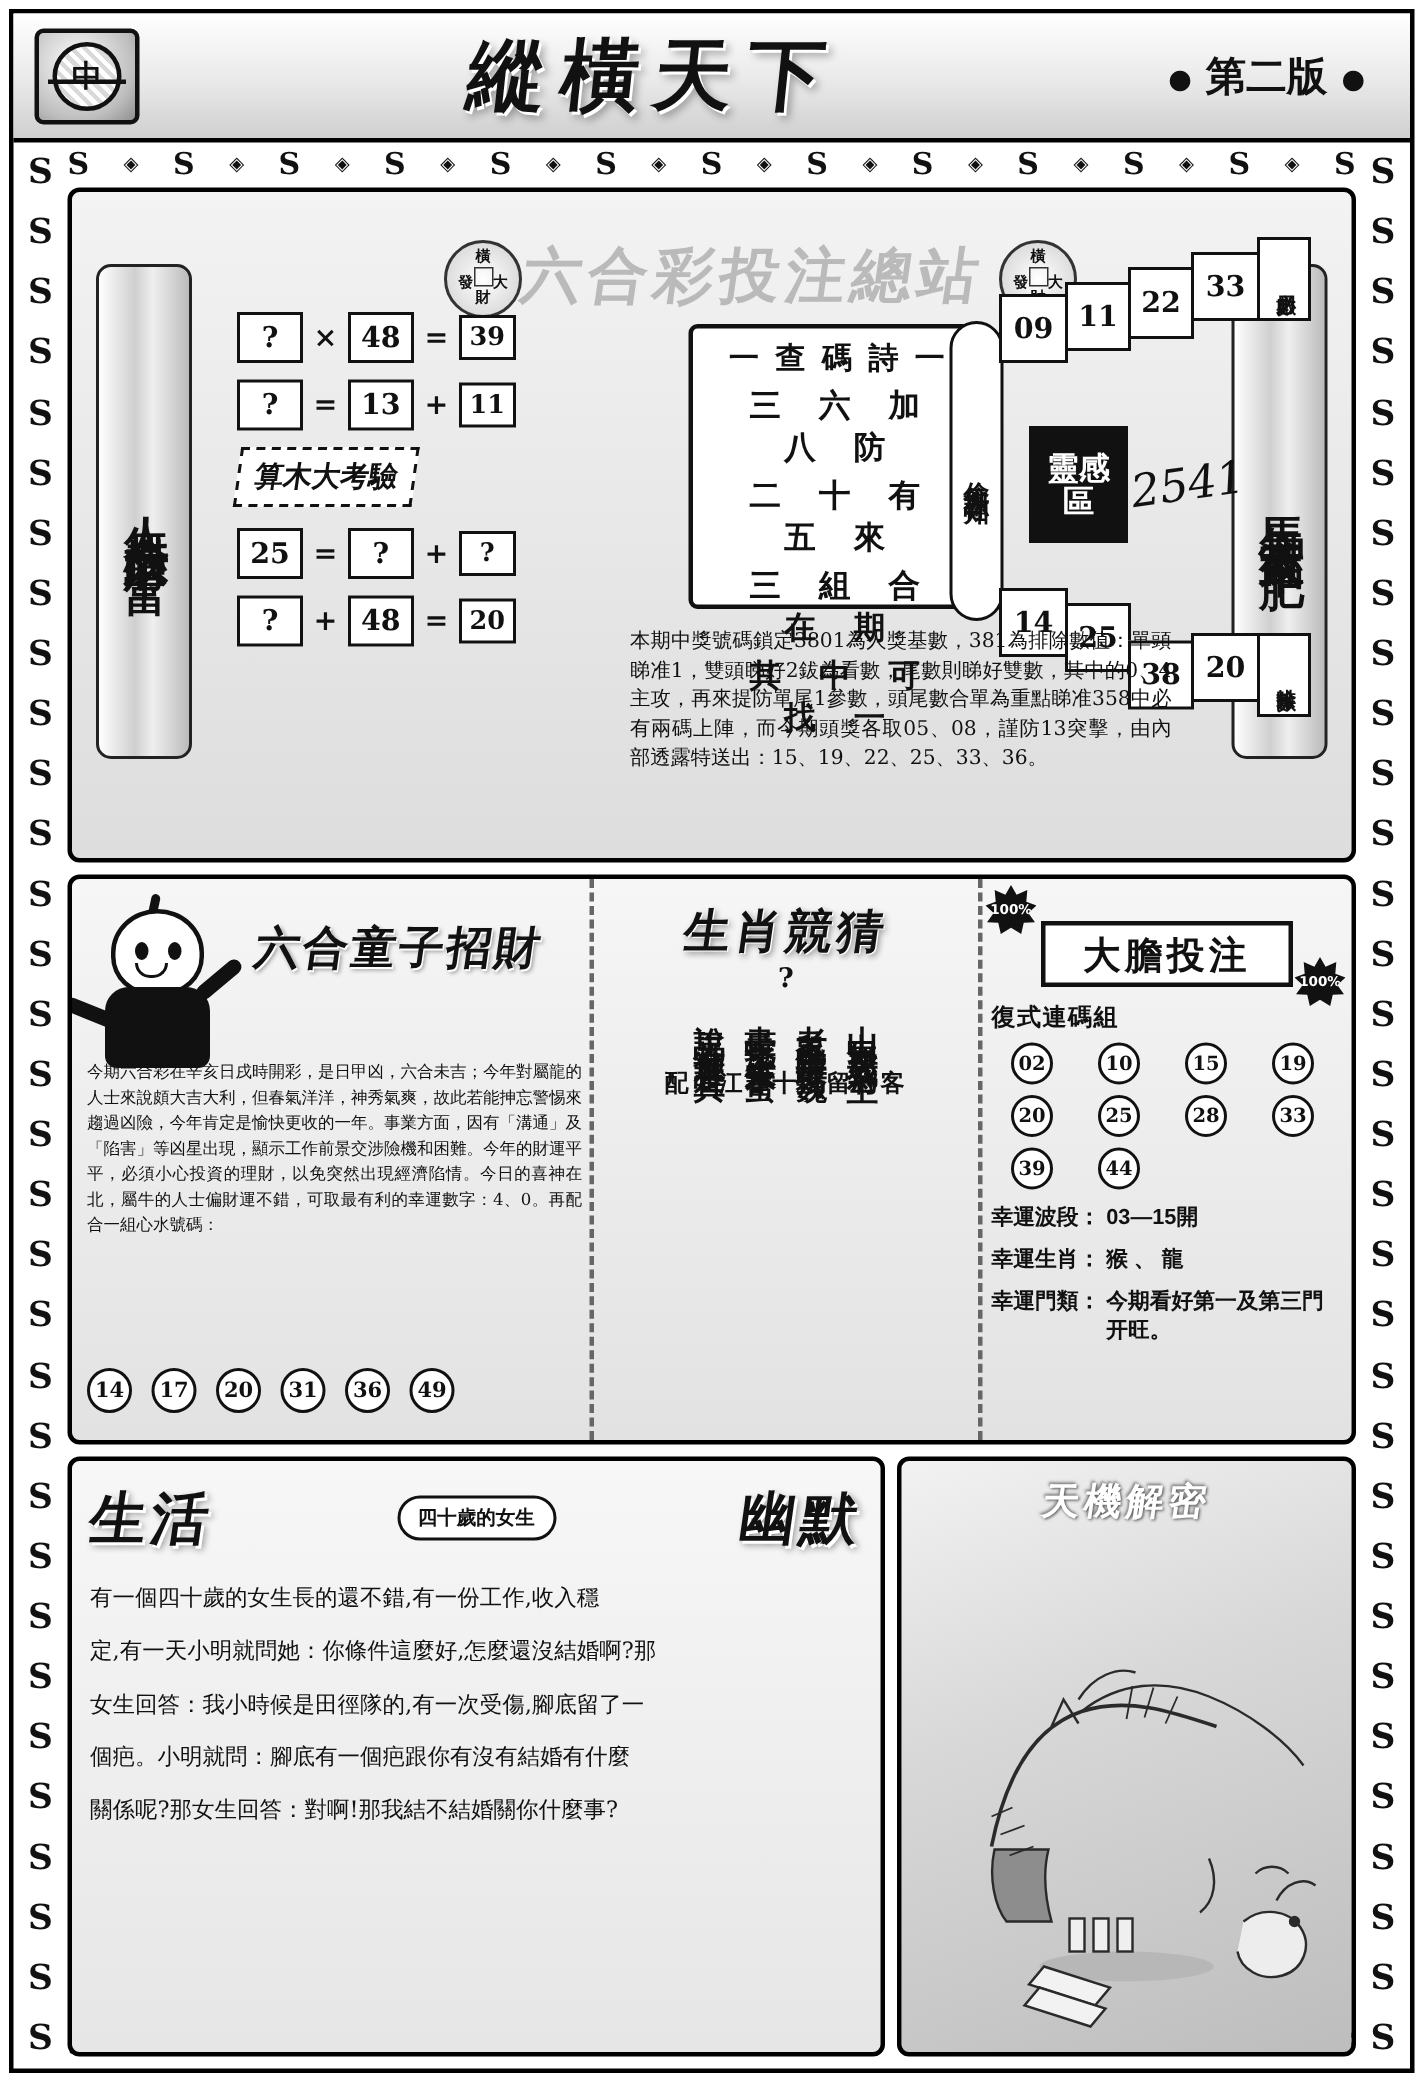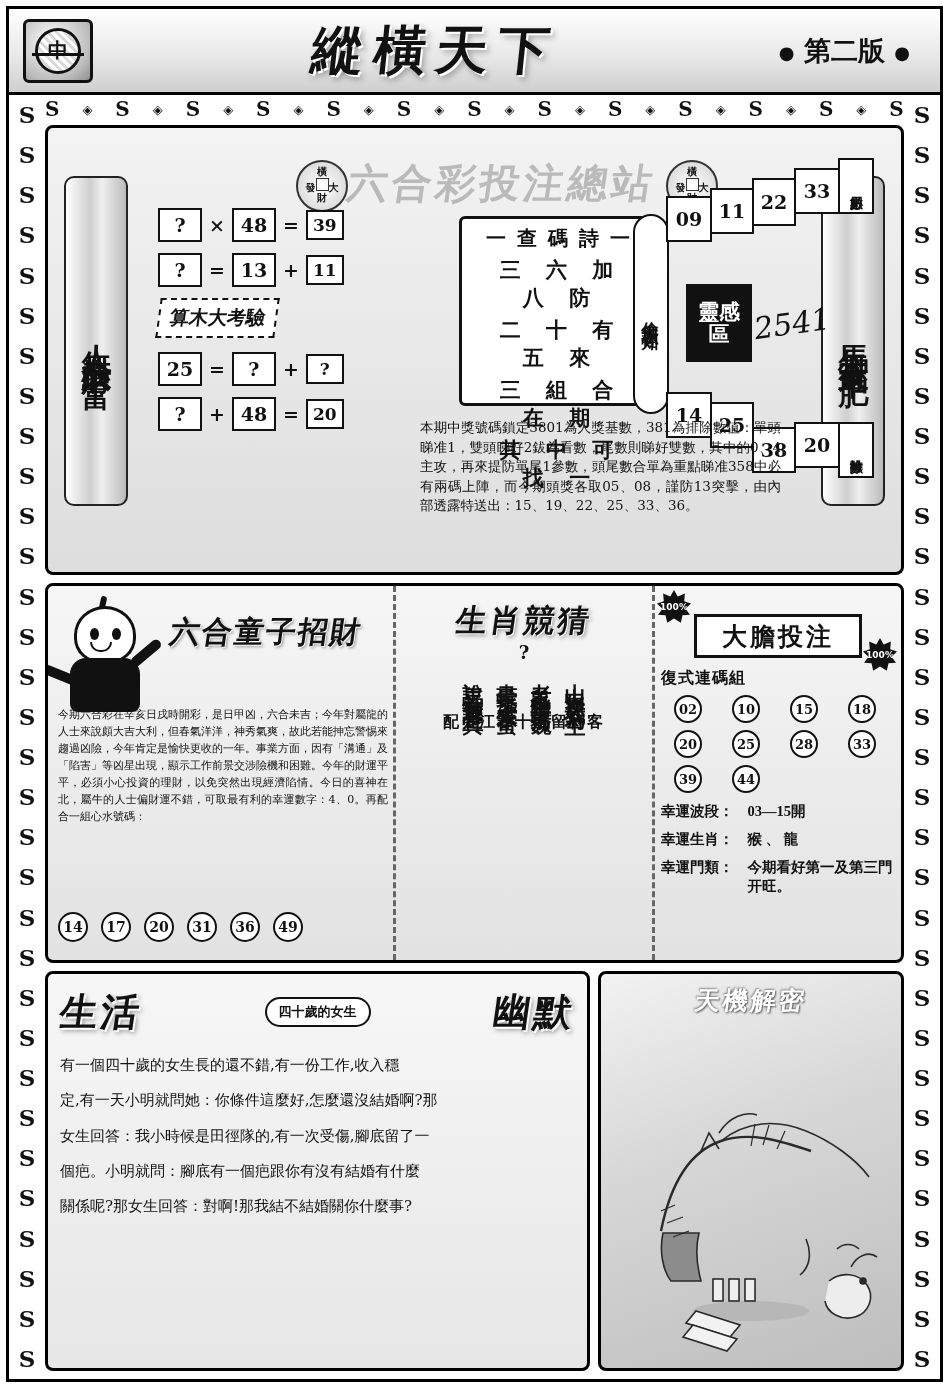--- a/index.html
+++ b/index.html
@@ -251,21 +251,21 @@
     border: 3px solid #111; background:#fff;
     display:flex; align-items:center; justify-content:center;
     font-size: 25px; font-weight:bold; letter-spacing: 3px;
     font-family:"DejaVu Serif","Liberation Serif", serif;
   }
   .grp-title { margin-top: 10px; font-size: 16px; font-weight:bold; letter-spacing:1px;
     font-family:"DejaVu Serif","Liberation Serif", serif;}
   .numgrid { margin-top: 6px; display:grid; grid-template-columns: repeat(4, 1fr); gap: 7px 4px; padding-right: 6px;}
   .numgrid .ball { width: 28px; height: 28px; font-size: 13px; margin: 0 auto; }
   .kv { margin-top: 9px; font-size: 14.5px; font-weight:bold;
-    font-family:Liberation Serif, serif; display:flex; gap: 14px;}
+    font-family:Liberation Sans, sans-serif; display:flex; gap: 4px;}
   .kv .k { white-space:nowrap; }
   .kv .v { font-weight:bold; }
 
   
   .panel3 {
     position:relative; margin-top: 8px; height: 400px;
     display:flex; gap: 8px;
   }
   .joke {
     width: 545px; border: 3px solid #000; border-radius: 8px;
@@ -579,21 +579,21 @@
 
         <div class="col-right">
           <div class="burst" style="left:2px; top:4px;">100%</div>
           <div class="burst" style="right:4px; top:52px;">100%</div>
           <div class="bold-bet">大膽投注</div>
           <div class="grp-title">復式連碼組</div>
           <div class="numgrid">
             <span class="ball">02</span>
             <span class="ball">10</span>
             <span class="ball">15</span>
-            <span class="ball">18</span>
+            <span class="ball">19</span>
             <span class="ball">20</span>
             <span class="ball">25</span>
             <span class="ball">28</span>
             <span class="ball">33</span>
             <span class="ball">39</span>
             <span class="ball">44</span>
           </div>
           <div class="kv">
             <span class="k">幸運波段：</span>
             <span class="v">03—15開</span>

